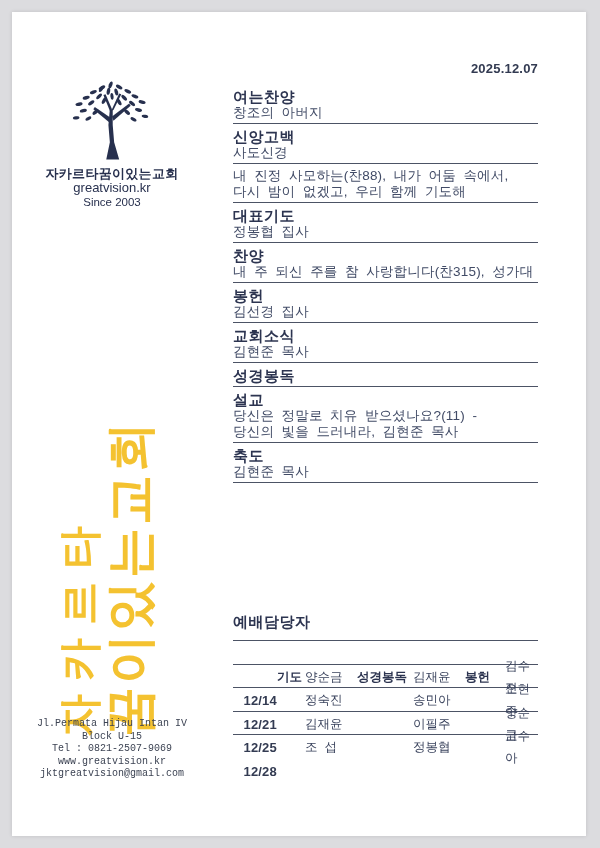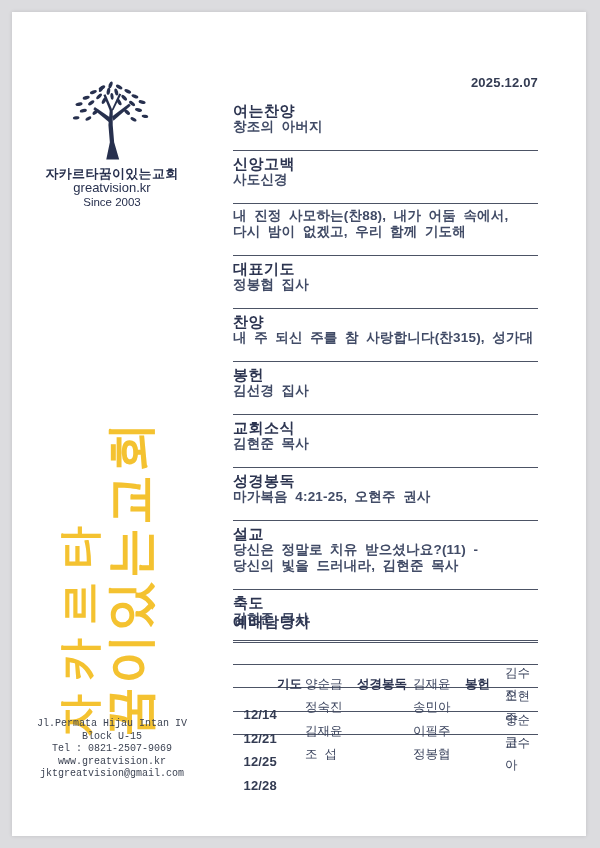--- a/index.html
+++ b/index.html
@@ -28,26 +28,26 @@
     transform:rotate(-90deg); transform-origin:0 0; white-space:nowrap;
   }
   .vline1 { font-size:43px; font-weight:600; letter-spacing:13px; line-height:48px; color:#f4c230; }
   .vline2 { font-size:50px; font-weight:800; letter-spacing:3px;  line-height:54px; color:#f4c230; }
 
   .contact { position:absolute; left:0; top:706px; width:200px; text-align:center;
              font-size:10px; line-height:12.5px; color:#3c4353;font-family:Liberation Mono, monospace; }
 
   
   .main { position:absolute; left:221px; top:0; width:305px; }
-  .date { margin-top:63px; text-align:right; font-size:13px; font-weight:600;
+  .date { margin-top:49px; text-align:right; font-size:13px; font-weight:600;
           color:#333b52; letter-spacing:0.2px; }
   .sections { margin-top:8px; }
-  .section { border-bottom:1.5px solid #4c5365; padding:4px 0 15px 0; }
+  .section { border-bottom:1.5px solid #4c5365; padding:4px 0 2px 0; }
   .sec-title { font-size:15px; font-weight:bold; color:#2c3450; line-height:17px; letter-spacing:0.5px; }
-  .sec-detail { font-size:13.5px; color:#414b66; line-height:16px; word-spacing:3.5px; letter-spacing:0.2px;font-weight:bold; }
+  .sec-detail { font-size:13.5px; color:#414b66; line-height:16px; word-spacing:3.5px; letter-spacing:0.2px; }
 
   
   .roles { position:absolute; left:221px; top:601px; width:305px; }
   .roles-title { font-size:15px; font-weight:bold; color:#2c3450; line-height:18px; letter-spacing:0.5px; }
   .roles-rows { margin-top:9px; border-top:1.5px solid #4c5365; }
   .rrow {
     display:grid; grid-template-columns:44px 28px 52px 56px 52px 40px 1fr;
     align-items:center; line-height:22px; height:23.5px;
     border-bottom:1.5px solid #4c5365;
     font-size:12.5px; color:#39425c;
@@ -154,21 +154,20 @@
         <div class="sec-detail">김선경 집사</div>
       </div>
 
       <div class="section">
         <div class="sec-title">교회소식</div>
         <div class="sec-detail">김현준 목사</div>
       </div>
 
       <div class="section">
         <div class="sec-title">성경봉독</div>
-        <div class="sec-detail">마가복음 4:21-25, 오현주 권사</div>
       </div>
 
       <div class="section">
         <div class="sec-title">설교</div>
         <div class="sec-detail">당신은 정말로 치유 받으셨나요?(11) -</div>
         <div class="sec-detail">당신의 빛을 드러내라, 김현준 목사</div>
       </div>
 
       <div class="section">
         <div class="sec-title">축도</div>

